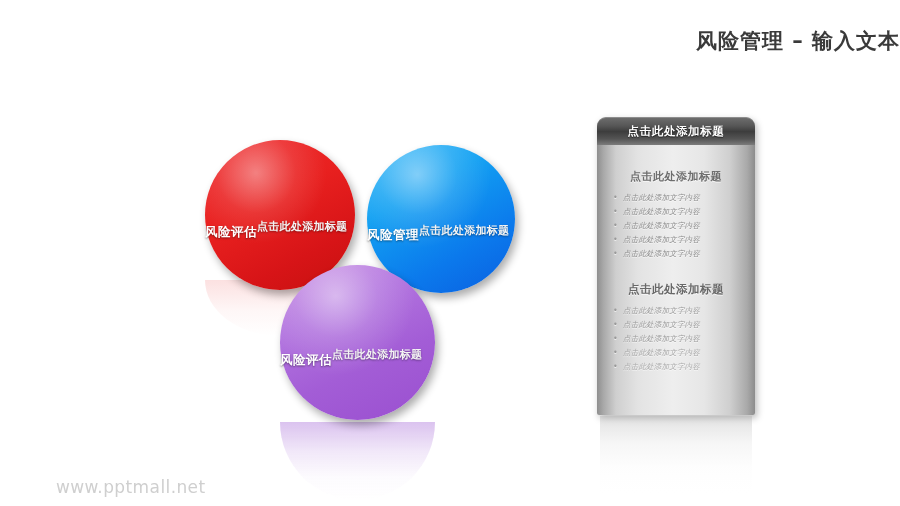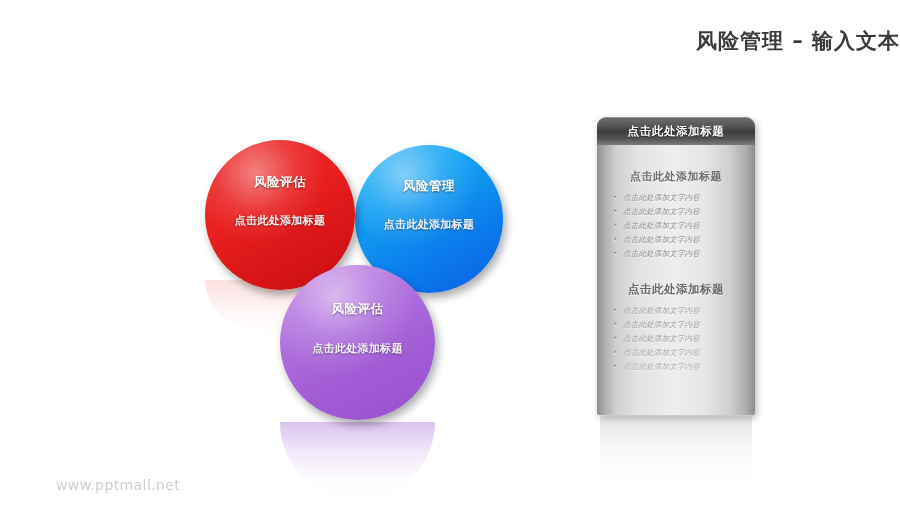--- a/index.html
+++ b/index.html
@@ -24,29 +24,29 @@
   .logo{
     position:absolute;right:18px;top:26px;
     font-size:27px;font-weight:bold;color:#e2e2e2;
     letter-spacing:-0.5px;
     font-family:"DejaVu Sans","Liberation Sans",sans-serif;
   }
 
   
   .footer{
     position:absolute;left:56px;top:477px;
-    font-size:14px;color:#cfcfcf;letter-spacing:0.4px;
+    font-size:17px;color:#cfcfcf;letter-spacing:0.4px;
   }
 
   
   .circle-group{position:absolute;left:195px;top:130px;width:340px;height:300px;}
 
   .circle{
     position:absolute;border-radius:50%;
-    display:flex;flex-direction:column;align-items:center;
+    display:flex;align-items:center;
     box-sizing:border-box;
     box-shadow:3px 5px 9px rgba(0,0,0,0.33);
   }
   .circle .c-title{
     font-size:12.5px;font-weight:bold;color:#ffffff;
     text-shadow:0 1px 2px rgba(0,0,0,0.45);
     letter-spacing:0.5px;
   }
   .circle .c-sub{
     font-size:11px;color:#f3f3f3;font-weight:bold;
@@ -60,21 +60,21 @@
     background:
       radial-gradient(circle at 34% 22%, rgba(255,255,255,0.42) 0%, rgba(255,255,255,0.10) 26%, rgba(255,255,255,0) 46%),
       linear-gradient(152deg,#ef2d2f 0%,#e8201f 42%,#d71417 74%,#c6110f 100%);
     z-index:3;
   }
   .circle-red .c-title{margin-top:34px;}
   .circle-red .c-sub{margin-top:22px;}
 
   
   .circle-blue{
-    left:160px;top:15px;width:148px;height:148px;
+    left:172px;top:15px;width:148px;height:148px;
     background:
       radial-gradient(circle at 34% 20%, rgba(255,255,255,0.45) 0%, rgba(255,255,255,0.12) 26%, rgba(255,255,255,0) 48%),
       linear-gradient(150deg,#35b8f7 0%,#12a0f2 33%,#0b79ec 70%,#0a5fe0 100%);
     z-index:2;
   }
   .circle-blue .c-title{margin-top:33px;}
   .circle-blue .c-sub{margin-top:22px;}
 
   
   .circle-purple{

